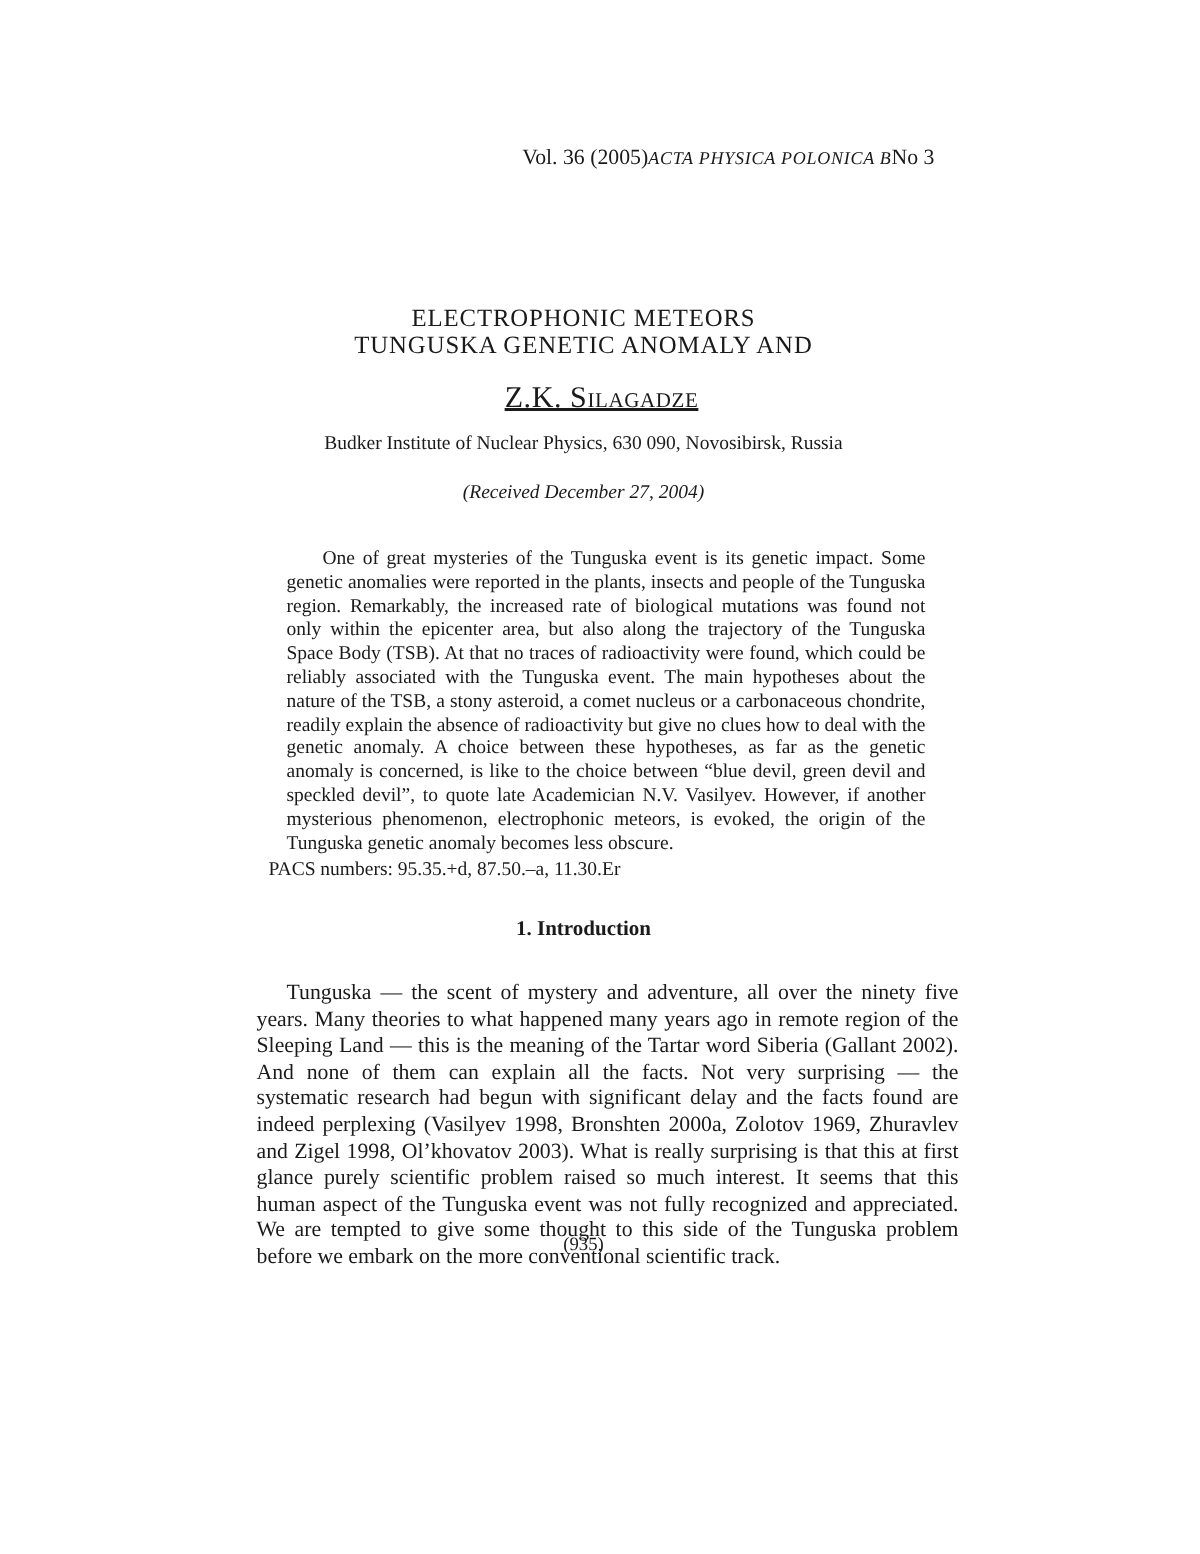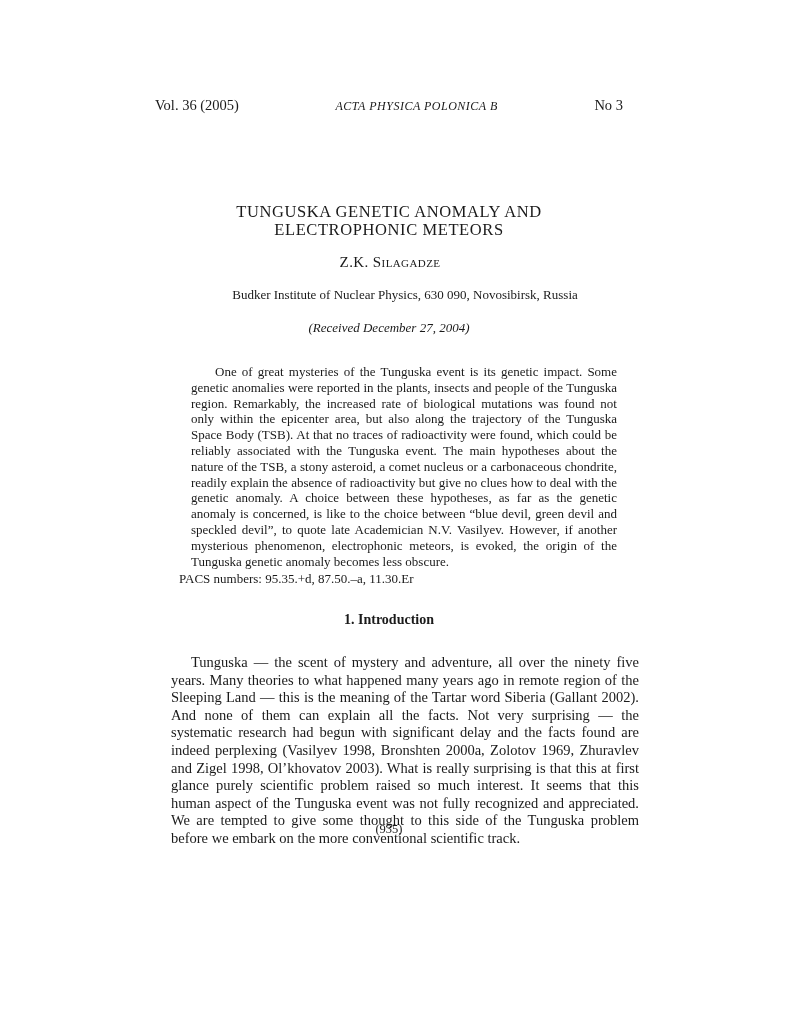--- a/index.html
+++ b/index.html
@@ -21,56 +21,56 @@
       width: 800px;
       height: 1036px;
     }
     .running-head {
       position: absolute;
       top: 97px;
       left: 155px;
       width: 468px;
       font-size: 14.5px;
       display: flex;
-      justify-content: space-between;
+      justify-content: flex-end;
       align-items: baseline;
     }
     .running-head .journal {
       font-style: italic;
       font-size: 12px;
       letter-spacing: 0.5px;
     }
     .title {
       position: absolute;
       top: 203px;
       left: 0;
       width: 778px;
       text-align: center;
       font-size: 16.5px;
       line-height: 18px;
       letter-spacing: 0.6px;
     }
     .author {
       position: absolute;
       top: 254px;
-      left: 1px;
+      left: 12px;
       width: 778px;
       text-align: center;
-      font-size: 15px;
+      font-size: 20px;
       font-variant: small-caps;
       letter-spacing: 0.4px;
+      text-decoration: underline;
     }
     .affiliation {
       position: absolute;
       top: 287px;
       left: 0;
       width: 778px;
       text-align: center;
       font-size: 13px;
-      padding-left: 16px;
     }
     .received {
       position: absolute;
       top: 320px;
       left: 0;
       width: 778px;
       text-align: center;
       font-size: 13px;
       font-style: italic;
     }
@@ -139,22 +139,22 @@
 
 <div class="page">
 
   <div class="running-head">
     <span>Vol. 36 (2005)</span>
     <span class="journal">ACTA PHYSICA POLONICA B</span>
     <span>No 3</span>
   </div>
 
   <div class="title">
+    <div>ELECTROPHONIC METEORS</div>
     <div>TUNGUSKA GENETIC ANOMALY AND</div>
-    <div>ELECTROPHONIC METEORS</div>
   </div>
 
   <div class="author">Z.K. Silagadze</div>
 
   <div class="affiliation">Budker Institute of Nuclear Physics, 630 090, Novosibirsk, Russia</div>
 
   <div class="received">(Received December 27, 2004)</div>
 
   <p class="abstract">One of great mysteries of the Tunguska event is its genetic impact. Some genetic anomalies were reported in the plants, insects and people of the Tunguska region. Remarkably, the increased rate of biological mutations was found not only within the epicenter area, but also along the trajectory of the Tunguska Space Body (TSB). At that no traces of radioactivity were found, which could be reliably associated with the Tunguska event. The main hypotheses about the nature of the TSB, a stony asteroid, a comet nucleus or a carbonaceous chondrite, readily explain the absence of radioactivity but give no clues how to deal with the genetic anomaly. A choice between these hypotheses, as far as the genetic anomaly is concerned, is like to the choice between “blue devil, green devil and speckled devil”, to quote late Academician N.V. Vasilyev. However, if another mysterious phenomenon, electrophonic meteors, is evoked, the origin of the Tunguska genetic anomaly becomes less obscure.</p>
 

